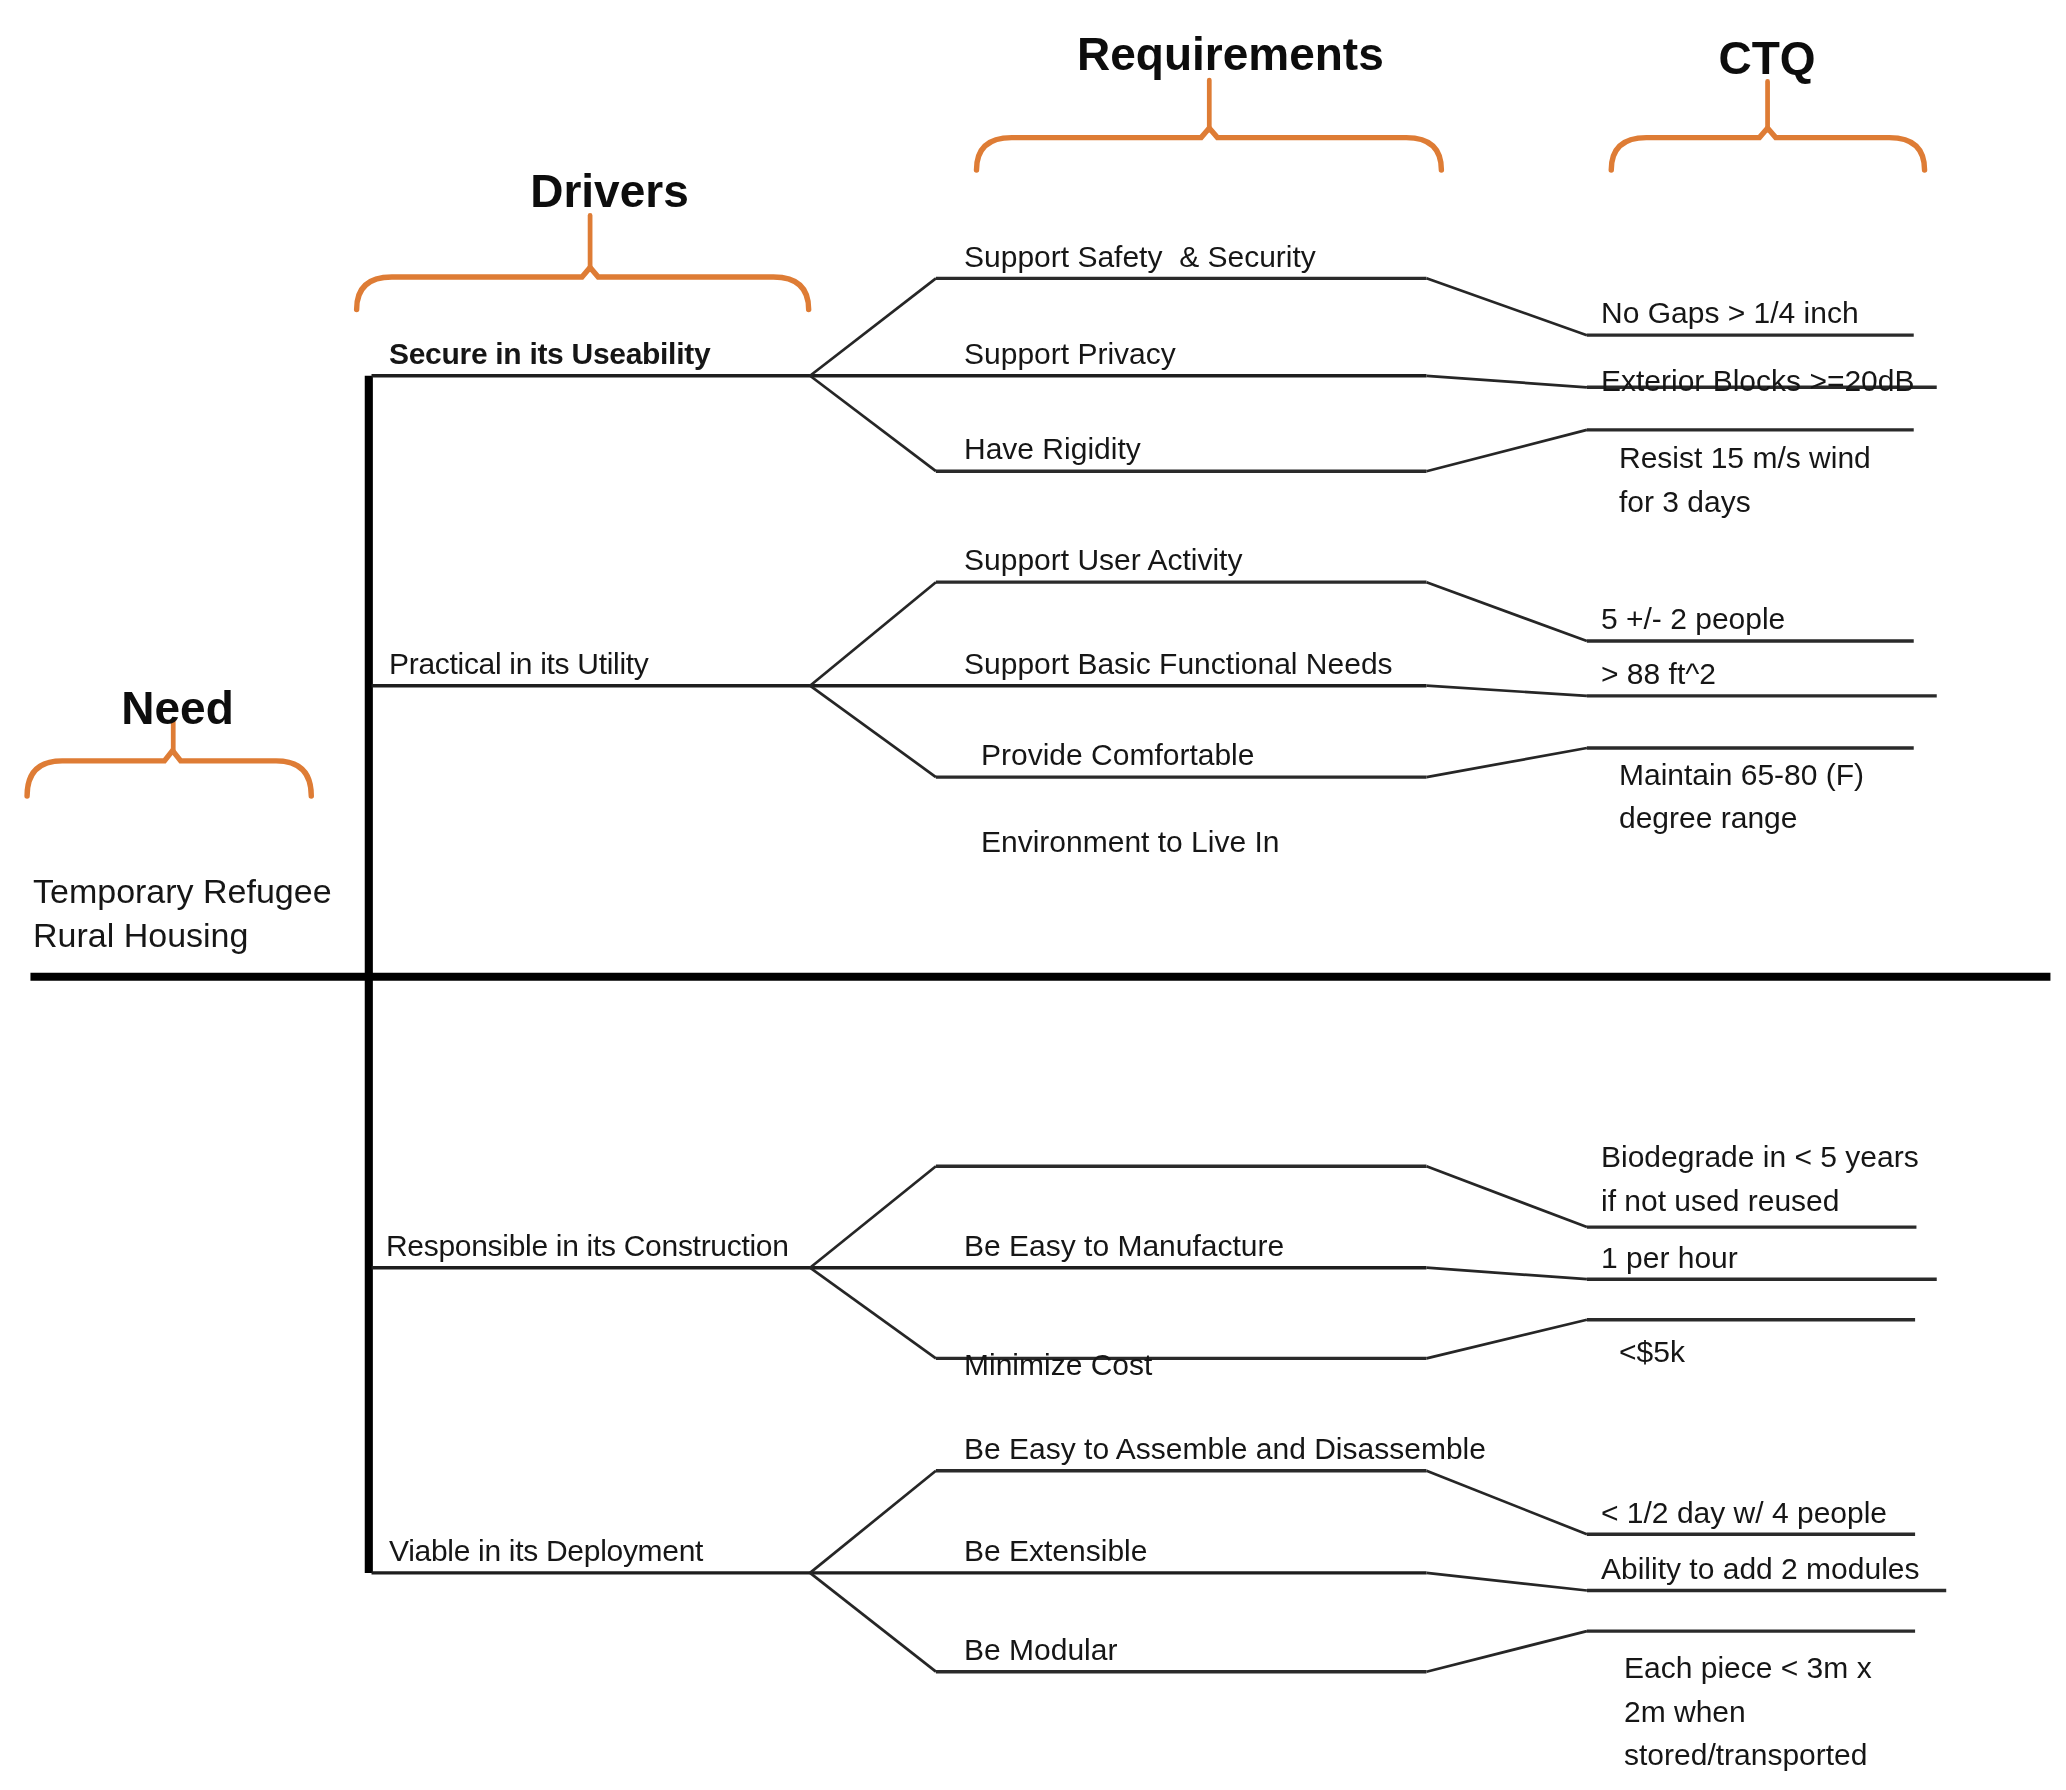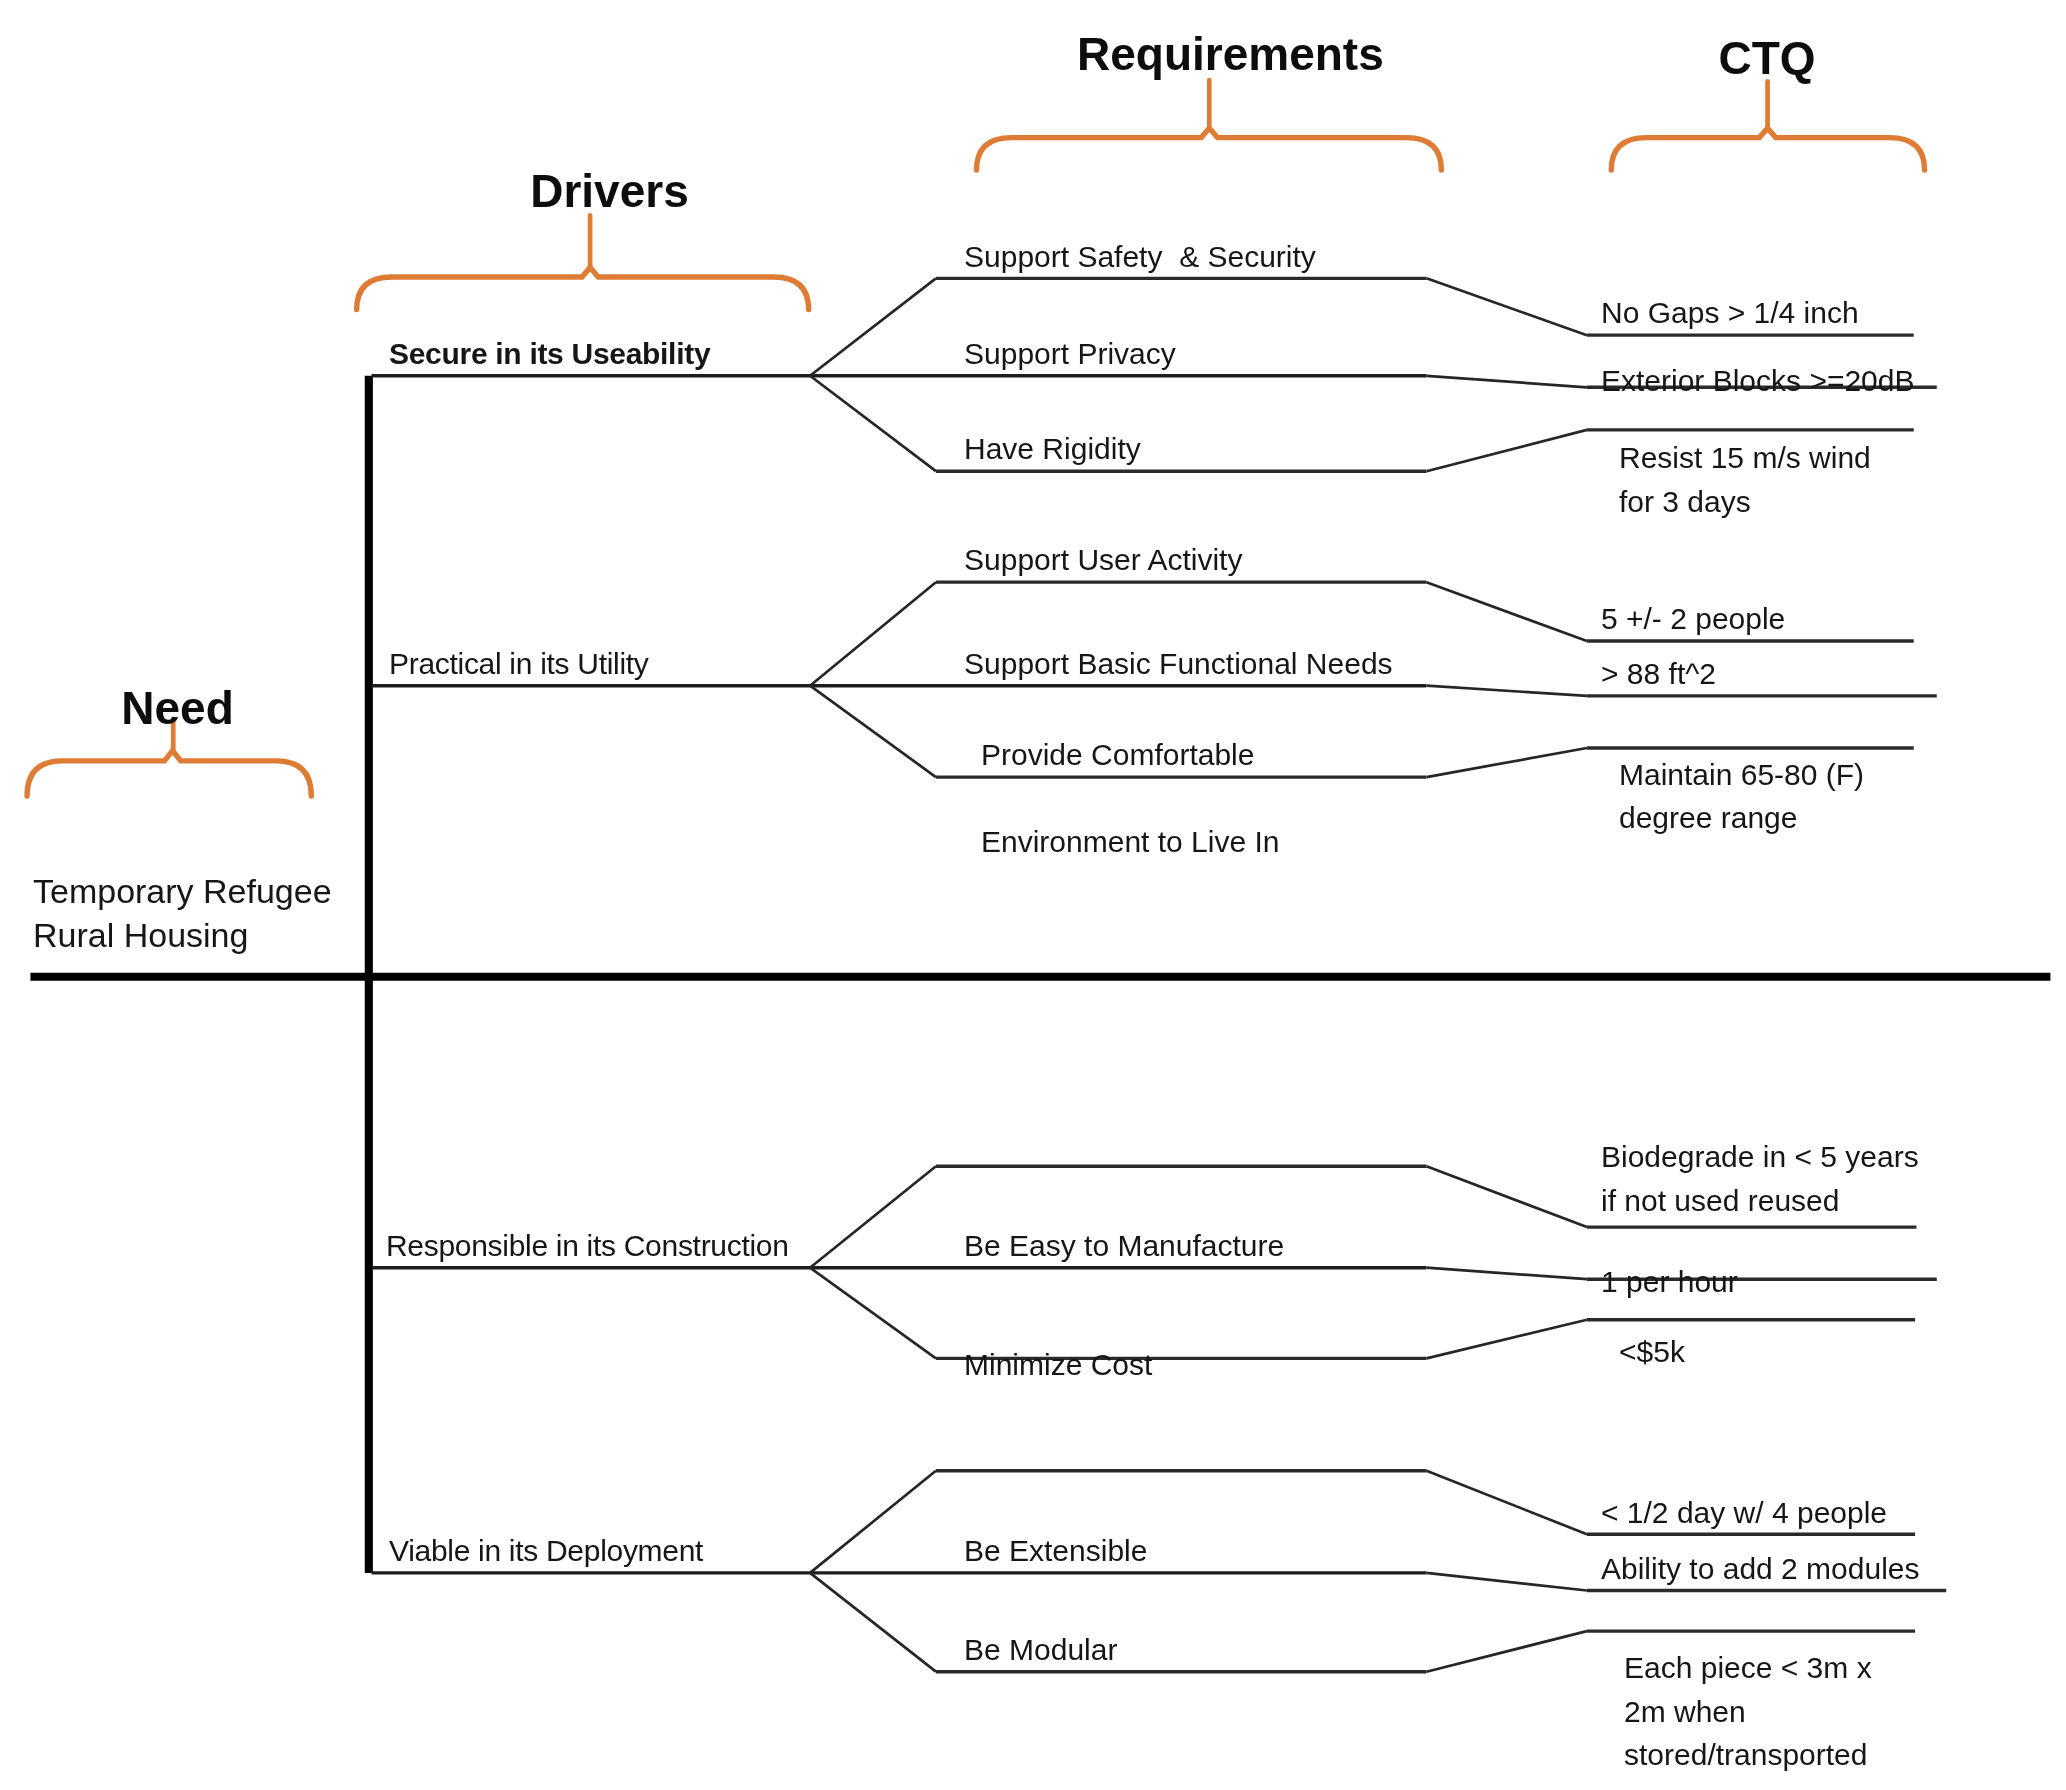--- a/index.html
+++ b/index.html
@@ -101,36 +101,37 @@
   <div class="lbl" style="left:964px;top:432px;">Have Rigidity</div>
 
   <div class="lbl" style="left:964px;top:543px;">Support User Activity</div>
   <div class="lbl" style="left:964px;top:647px;">Support Basic Functional Needs</div>
   <div class="lbl" style="left:981px;top:738px;">Provide Comfortable</div>
   <div class="lbl" style="left:981px;top:784px;margin-top:41px;">Environment to Live In</div>
 
   <div class="lbl" style="left:964px;top:1229px;">Be Easy to Manufacture</div>
   <div class="lbl" style="left:964px;top:1320px;margin-top:28px;">Minimize Cost</div>
 
+  <div class="lbl" style="left:964px;top:1432px;">Be Easy to Assemble and Disassemble</div>
   <div class="lbl" style="left:964px;top:1534px;">Be Extensible</div>
   <div class="lbl" style="left:964px;top:1633px;">Be Modular</div>
 
   <div class="lbl" style="left:1601px;top:296px;">No Gaps &gt; 1/4 inch</div>
   <div class="lbl" style="left:1601px;top:349px;margin-top:15px;">Exterior Blocks &gt;=20dB</div>
   <div class="lbl" style="left:1619px;top:441px;">Resist 15 m/s wind</div>
   <div class="lbl" style="left:1619px;top:485px;">for 3 days</div>
 
   <div class="lbl" style="left:1601px;top:602px;">5 +/- 2 people</div>
   <div class="lbl" style="left:1601px;top:657px;">&gt; 88 ft^2</div>
   <div class="lbl" style="left:1619px;top:758px;">Maintain 65-80 (F)</div>
   <div class="lbl" style="left:1619px;top:801px;">degree range</div>
 
   <div class="lbl" style="left:1601px;top:1140px;">Biodegrade in &lt; 5 years</div>
   <div class="lbl" style="left:1601px;top:1184px;">if not used reused</div>
-  <div class="lbl" style="left:1601px;top:1241px;margin-top:24px;">1 per hour</div>
+  <div class="lbl" style="left:1601px;top:1241px;">1 per hour</div>
   <div class="lbl" style="left:1619px;top:1335px;">&lt;$5k</div>
 
   <div class="lbl" style="left:1601px;top:1496px;">&lt; 1/2 day w/ 4 people</div>
   <div class="lbl" style="left:1601px;top:1552px;">Ability to add 2 modules</div>
   <div class="lbl" style="left:1624px;top:1651px;">Each piece &lt; 3m x</div>
   <div class="lbl" style="left:1624px;top:1695px;">2m when</div>
   <div class="lbl" style="left:1624px;top:1738px;">stored/transported</div>
 
 </div>
 

